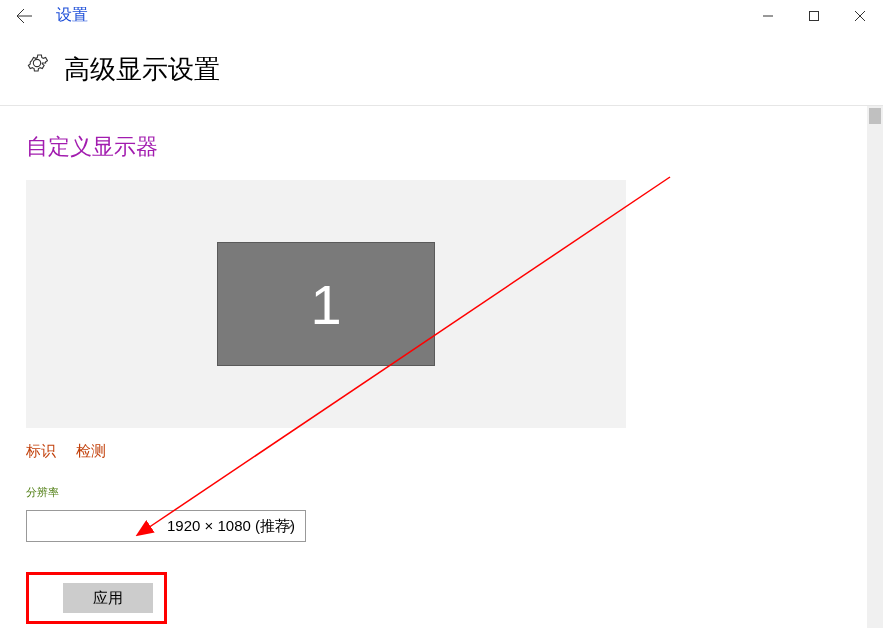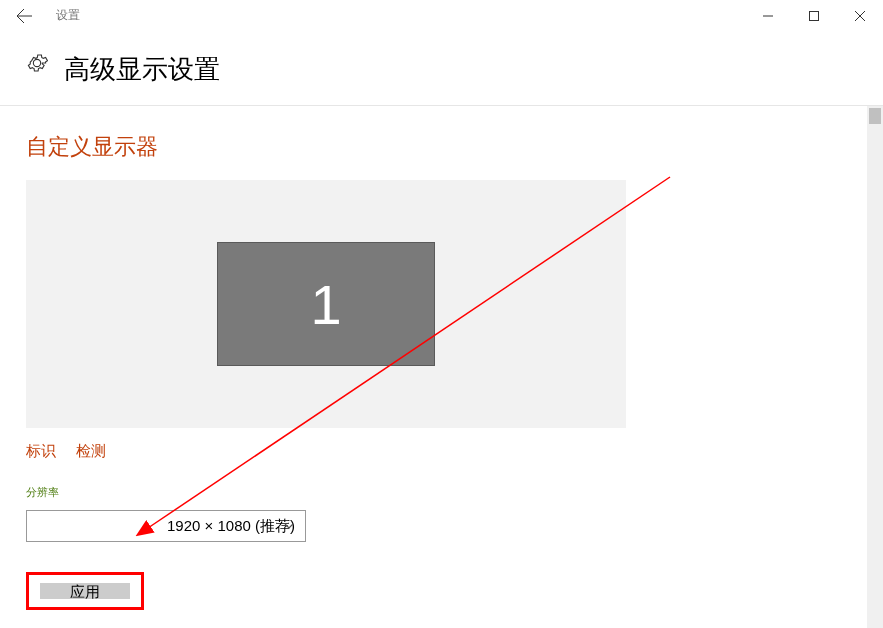--- a/index.html
+++ b/index.html
@@ -20,22 +20,22 @@
     .back-btn {
       width: 48px;
       height: 32px;
       display: flex;
       align-items: center;
       justify-content: center;
       cursor: pointer;
     }
     .back-btn svg { width: 16px; height: 16px; }
     .app-title {
-      font-size: 12px;
-      color: #737373;
+      font-size: 16px;
+      color: #1d4ed8;
       margin-left: 8px;
     }
     .window-controls {
       margin-left: auto;
       display: flex;
     }
     .win-btn {
       width: 46px;
       height: 32px;
       display: flex;
@@ -67,21 +67,21 @@
     }
     .scroll-area {
       padding: 26px 26px 0 26px;
       height: 100%;
       overflow-y: auto;
     }
     .section-title {
       font-size: 22px;
       font-weight: 400;
       margin-bottom: 18px;
-      color: #c2410c;
+      color: #a21caf;
     }
     .display-preview {
       width: 600px;
       height: 248px;
       background: #f2f2f2;
       display: flex;
       align-items: center;
       justify-content: center;
     }
     .monitor-tile {
@@ -131,27 +131,28 @@
     }
     .select-chevron svg { width: 12px; height: 12px; }
     .button-row {
       margin-top: 30px;
       display: flex;
       gap: 16px;
       align-items: center;
     }
     .btn {
       width: 90px;
-      height: 16px;
+      height: 30px;
       border: none;
       background: #ccc;
       font-size: 15px;
       cursor: pointer;
       font-family: inherit;
       color: #000;
+      margin-left: 23px;
     }
     .highlight-box {
       border: 3px solid #ff0000;
       padding: 8px 11px;
       display: inline-flex;
     }
     .scrollbar-track {
       position: absolute;
       right: 0;
       top: 0;

